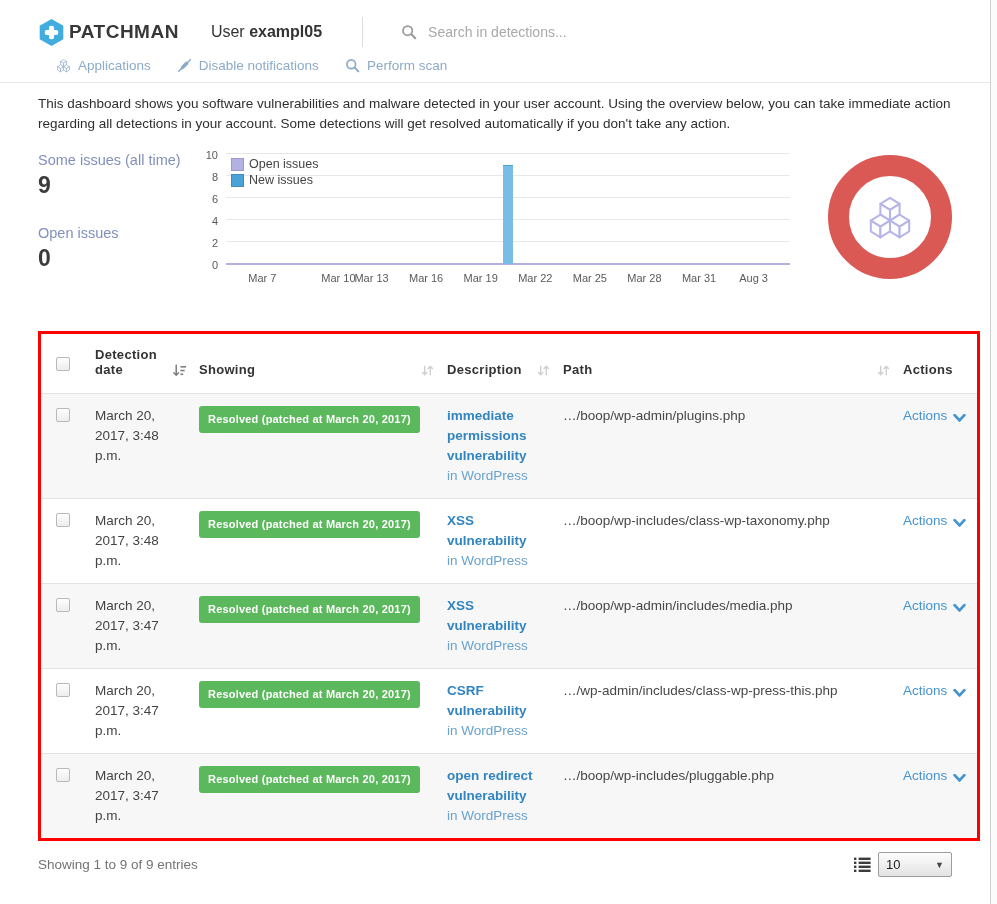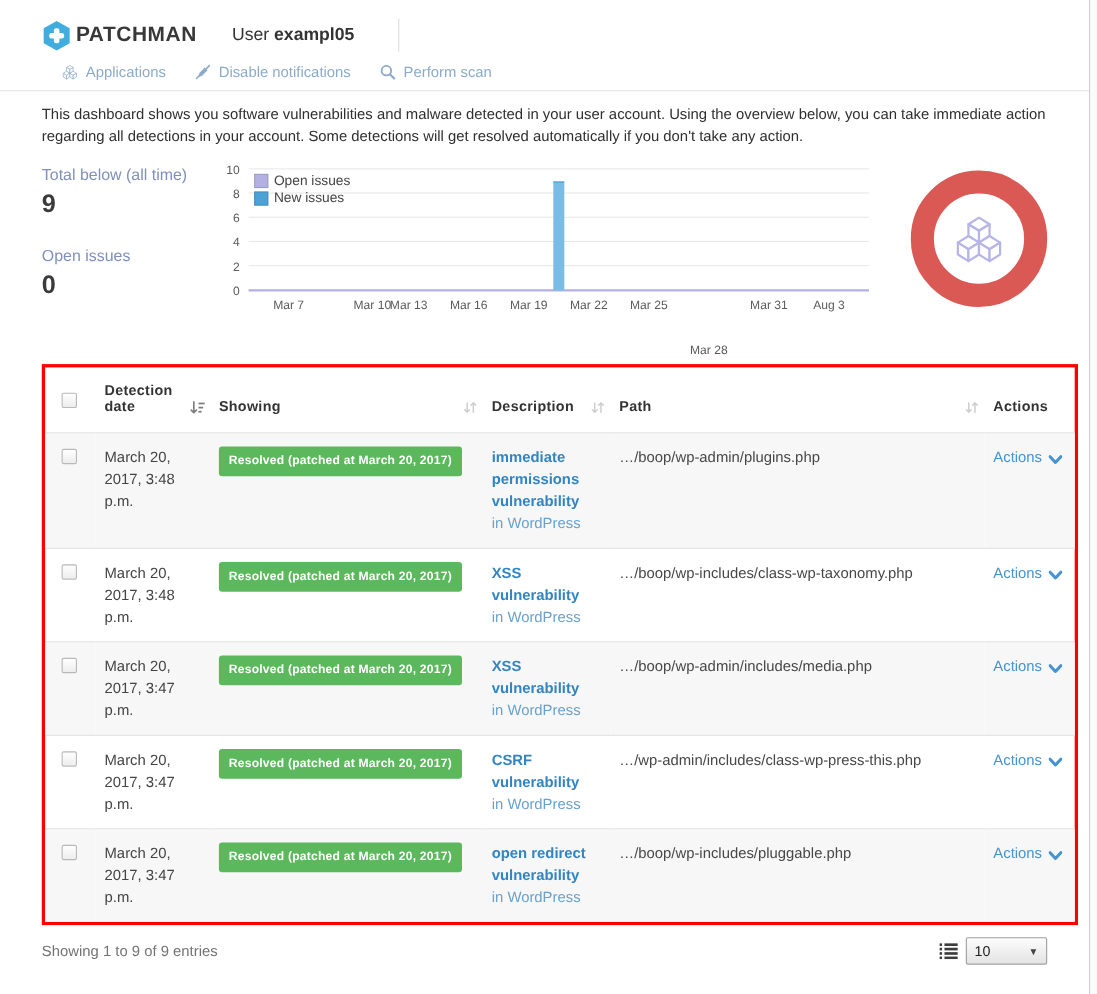--- a/index.html
+++ b/index.html
@@ -171,20 +171,26 @@
         <rect x="13" y="9" width="6" height="16" rx="2.4" fill="#fff"></rect>
         <rect x="8" y="14" width="16" height="6" rx="2.4" fill="#fff"></rect>
       </svg>
       <span class="brand-name">PATCHMAN</span>
     </div>
     <div class="user-title">
       <span>User</span>
       <b>exampl05</b>
     </div>
     <div class="v-divider"></div>
+    <div class="search-wrap">
+      <svg class="icon16">
+          <use href="#sym-magnifier"></use>
+        </svg>
+      <input class="search-input" type="text" placeholder="Search in detections..." style="">
+    </div>
   </div>
   <div class="header-row2" id="nav-row">
       <a class="nav-link">
         <svg width="15" height="15">
           <use href="#sym-cubes"></use>
         </svg>
         <span>Applications</span>
       </a>
       <a class="nav-link">
         <svg width="15" height="15">
@@ -198,21 +204,21 @@
         </svg>
         <span>Perform scan</span>
       </a>
     </div>
 </div>
 
 <p class="intro">This dashboard shows you software vulnerabilities and malware detected in your user account. Using the overview below, you can take immediate action regarding all detections in your account. Some detections will get resolved automatically if you don't take any action.</p>
 
 <div class="dash-row">
   <div class="stats" id="stats">
-      <p class="stat-label">Total below (all time)</p>
+      <p class="stat-label">Some issues (all time)</p>
       <p class="stat-value">9</p>
       <p class="stat-label">Open issues</p>
       <p class="stat-value">0</p>
     </div>
 
   <div class="chart" id="chart">
     <div class="ylabels" id="ylabels">
         <div class="ylabel" style="bottom: -7px;">0</div>
         <div class="ylabel" style="bottom: 15px;">2</div>
         <div class="ylabel" style="bottom: 37px;">4</div>
@@ -241,21 +247,21 @@
         </div>
       </div>
     <div class="xlabels" id="xlabels">
         <div class="xlabel" style="left: 6.45161%;">Mar 7</div>
         <div class="xlabel" style="left: 16.129%; padding-left: 43px;">Mar 10</div>
         <div class="xlabel" style="left: 25.8065%;">Mar 13</div>
         <div class="xlabel" style="left: 35.4839%;">Mar 16</div>
         <div class="xlabel" style="left: 45.1613%;">Mar 19</div>
         <div class="xlabel" style="left: 54.8387%;">Mar 22</div>
         <div class="xlabel" style="left: 64.5161%;">Mar 25</div>
-        <div class="xlabel" style="left: 74.1935%; margin-top: 41px;">Mar 28</div>
+        <div class="xlabel" style="left: 74.1935%;">Mar 28</div>
         <div class="xlabel" style="left: 83.871%;">Mar 31</div>
         <div class="xlabel" style="left: 93.5484%;">Aug 3</div>
       </div>
   </div>
 
   <div class="donut-zone">
     <div class="donut" id="donut" style="border-color: rgb(218, 89, 85);">
       <svg width="48" height="48" viewBox="0 0 40 40" style="color: rgb(182, 181, 229);">
           <use href="#sym-cubes"></use>
         </svg>

